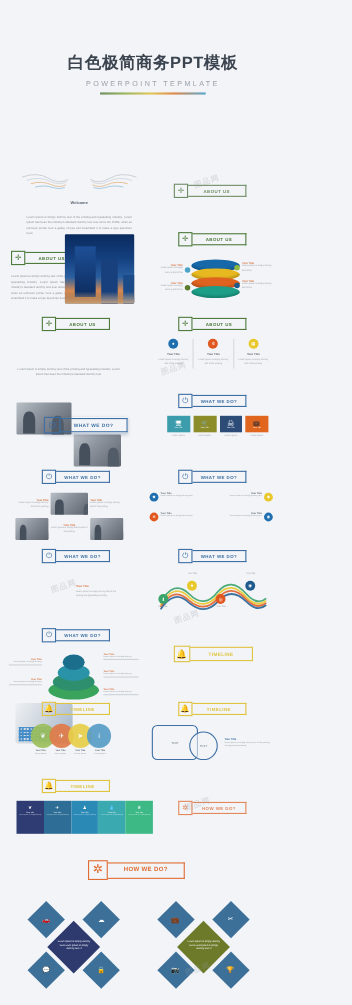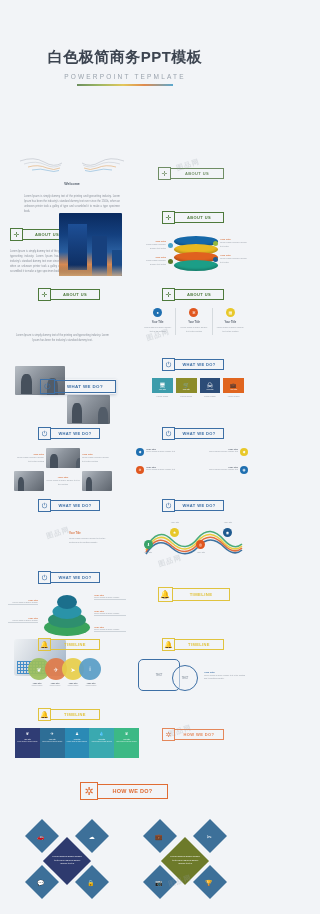--- a/index.html
+++ b/index.html
@@ -5,21 +5,21 @@
   * { box-sizing: border-box; margin: 0; padding: 0; }
   html, body {
     width: 250px; height: 914px;
     background: #f2f4f7;
     font-family: "Liberation Sans", sans-serif;
     overflow: hidden;
   }
   .page { position: relative; width: 250px; height: 914px; background: #f2f4f7; }
 
   
-  .hero { position: absolute; left: 0; top: 48px; width: 250px; text-align: center; }
+  .hero { position: absolute; left: 14px; top: 48px; width: 250px; text-align: center; }
   .hero-title {
     font-size: 15px; font-weight: bold; color: #3c4450; letter-spacing: .5px;
   }
   .hero-sub {
     font-size: 6.5px; color: #9aa3ad; letter-spacing: 2.2px; margin-top: 6px;
   }
   .hero-rule {
     width: 96px; height: 2px; margin: 4px auto 0;
     background: linear-gradient(to right,#6d8f5f 0%,#9ab563 22%,#e3c85c 48%,#e08b4e 70%,#5aa8cf 100%);
   }

